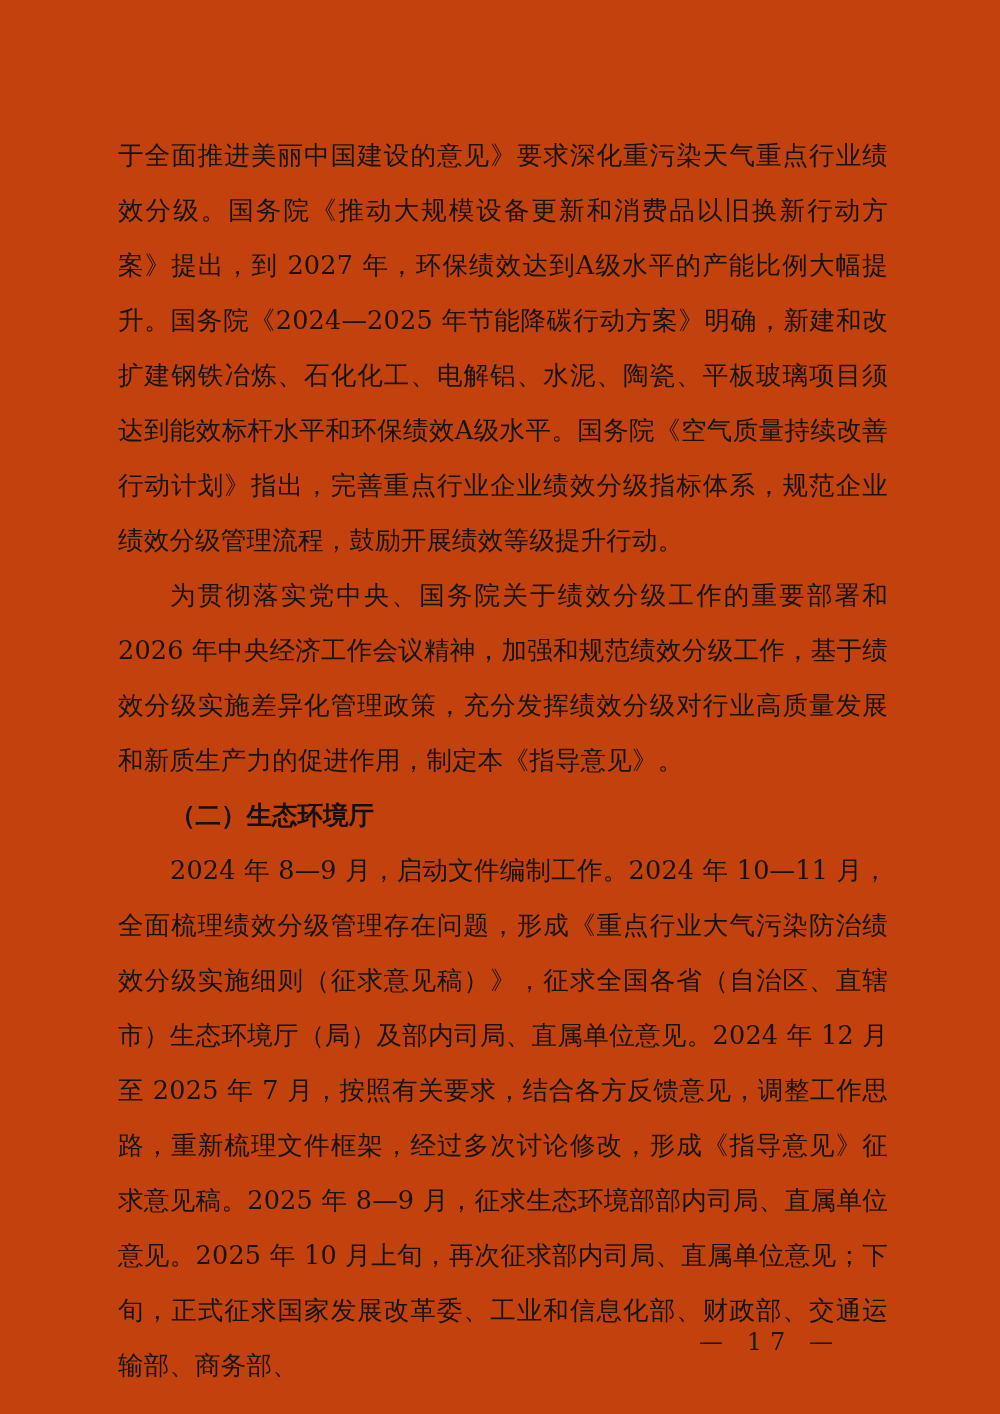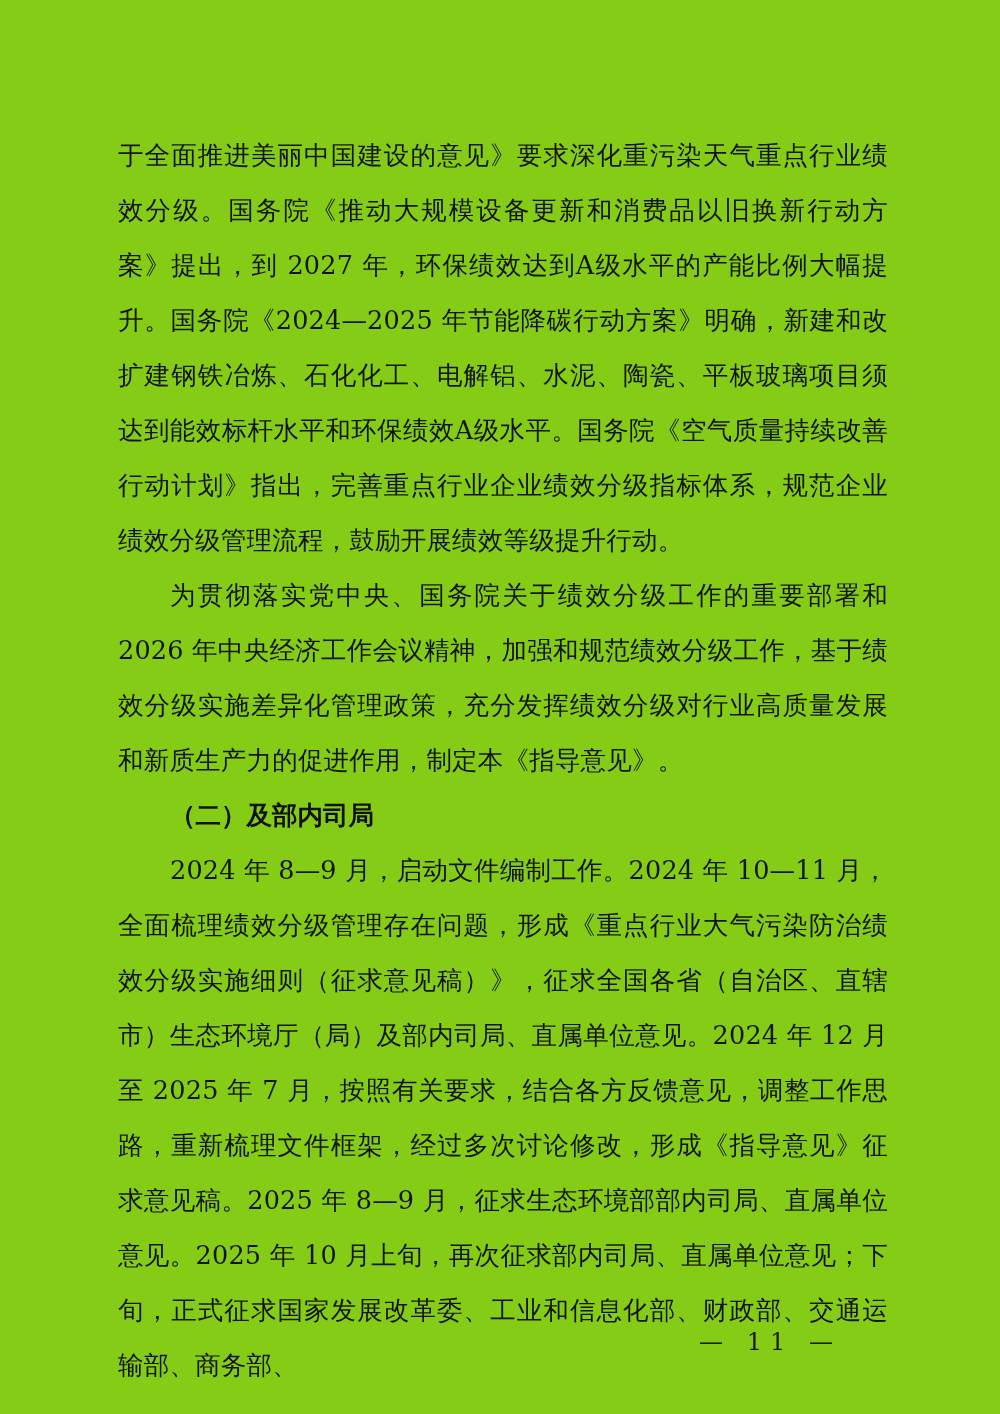--- a/index.html
+++ b/index.html
@@ -14,21 +14,21 @@
     font-family: "DejaVu Serif", "Liberation Serif", serif;
     color: #111111;
     overflow: hidden;
   }
   .page {
     position: absolute;
     top: 0;
     left: 0;
     width: 1000px;
     height: 1414px;
-    background: #84cc16;
+    background: #c2410c;
   }
   .content {
     position: absolute;
     left: 118px;
     top: 128px;
     width: 770px;
   }
   p.body-para {
     margin: 0 0 0 0;
     font-size: 25.5px;
@@ -69,22 +69,22 @@
 </head>
 <body>
 
 <div class="page">
   <div class="content">
 
     <p class="body-para">于全面推进美丽中国建设的意见》要求深化重污染天气重点行业绩效分级。国务院《推动大规模设备更新和消费品以旧换新行动方案》提出，到 2027 年，环保绩效达到A级水平的产能比例大幅提升。国务院《2024—2025 年节能降碳行动方案》明确，新建和改扩建钢铁冶炼、石化化工、电解铝、水泥、陶瓷、平板玻璃项目须达到能效标杆水平和环保绩效A级水平。国务院《空气质量持续改善行动计划》指出，完善重点行业企业绩效分级指标体系，规范企业绩效分级管理流程，鼓励开展绩效等级提升行动。</p>
 
     <p class="body-para indent">为贯彻落实党中央、国务院关于绩效分级工作的重要部署和 2026 年中央经济工作会议精神，加强和规范绩效分级工作，基于绩效分级实施差异化管理政策，充分发挥绩效分级对行业高质量发展和新质生产力的促进作用，制定本《指导意见》。</p>
 
-    <h2 class="section-heading">（二）及部内司局</h2>
+    <h2 class="section-heading">（二）生态环境厅</h2>
 
     <p class="body-para indent">2024 年 8—9 月，启动文件编制工作。2024 年 10—11 月，全面梳理绩效分级管理存在问题，形成《重点行业大气污染防治绩效分级实施细则（征求意见稿）》，征求全国各省（自治区、直辖市）生态环境厅（局）及部内司局、直属单位意见。2024 年 12 月至 2025 年 7 月，按照有关要求，结合各方反馈意见，调整工作思路，重新梳理文件框架，经过多次讨论修改，形成《指导意见》征求意见稿。2025 年 8—9 月，征求生态环境部部内司局、直属单位意见。2025 年 10 月上旬，再次征求部内司局、直属单位意见；下旬，正式征求国家发展改革委、工业和信息化部、财政部、交通运输部、商务部、</p>
 
   </div>
 
   <div class="page-number">
-    <span class="pn-inner">— 11 —</span>
+    <span class="pn-inner">— 17 —</span>
   </div>
 </div>
 
 </body></html>

